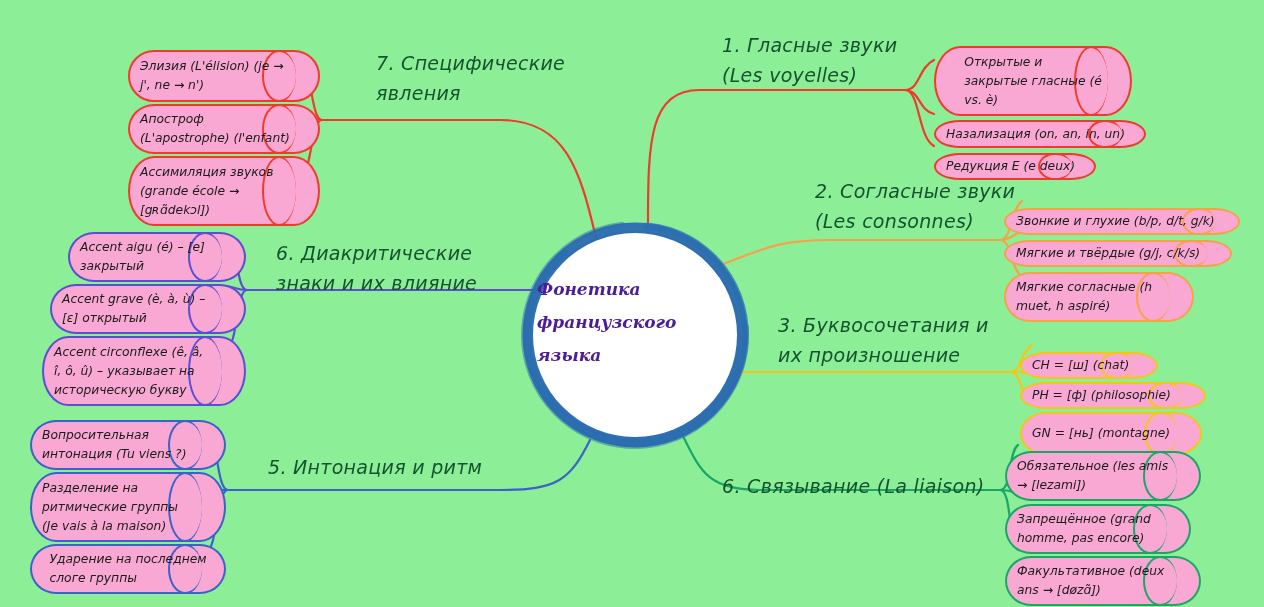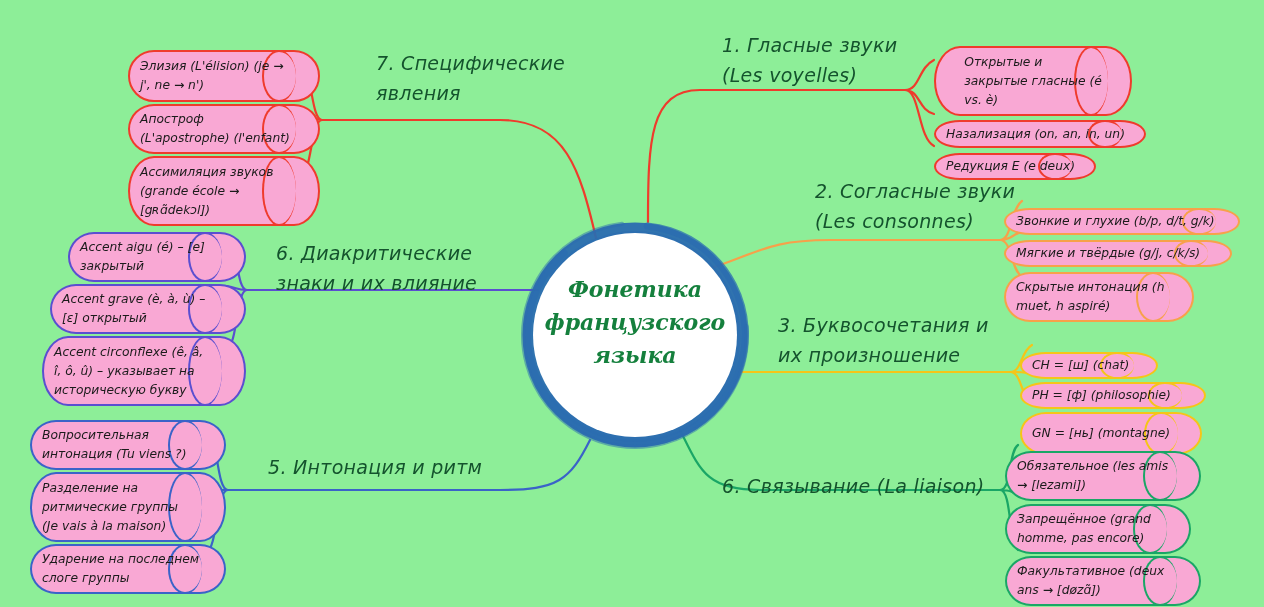--- a/index.html
+++ b/index.html
@@ -19,23 +19,23 @@
   .center-node{
     position:absolute;left:515px;top:215px;width:240px;height:240px;
   }
   .center-ring{position:absolute;inset:0;}
   .center-disc{
     position:absolute;left:18px;top:18px;width:204px;height:204px;
     background:#ffffff;border-radius:50%;
   }
   .center-label{
     position:absolute;left:22px;top:58px;width:196px;
-    text-align:center;color:#15803d;
+    color:#4c1d95;
     font-family:"DejaVu Serif","Liberation Serif",serif;
-    font-weight:bold;font-style:italic;font-size:22px;line-height:33px;
+    font-weight:bold;font-style:italic;font-size:17px;line-height:33px;
   }
 
   
   .branch-label{
     position:absolute;
     color:#14532d;
     font-family:"DejaVu Sans","Liberation Sans",sans-serif;
     font-style:italic;
     font-size:19px;line-height:30px;
     letter-spacing:.3px;
@@ -162,21 +162,21 @@
   <div class="leaf c-orange right-cap" style="left:1004px;top:188px;width:236px;height:27px;">
     <span class="cap"></span>
     <span class="txt">Звонкие и глухие (b/p, d/t, g/k)</span>
   </div>
   <div class="leaf c-orange right-cap" style="left:1004px;top:220px;width:228px;height:27px;">
     <span class="cap"></span>
     <span class="txt">Мягкие и твёрдые (g/j, c/k/s)</span>
   </div>
   <div class="leaf c-orange right-cap" style="left:1004px;top:252px;width:190px;height:50px;">
     <span class="cap"></span>
-    <span class="txt">Скрытые интонация (h
+    <span class="txt">Мягкие согласные (h
 muet, h aspiré)</span>
   </div>
 
   <div class="leaf c-yellow right-cap" style="left:1020px;top:332px;width:138px;height:27px;">
     <span class="cap"></span>
     <span class="txt">CH = [ш] (chat)</span>
   </div>
   <div class="leaf c-yellow right-cap" style="left:1020px;top:362px;width:186px;height:27px;">
     <span class="cap"></span>
     <span class="txt">PH = [ф] (philosophie)</span>
@@ -206,21 +206,21 @@
     <span class="cap"></span>
     <span class="txt">Вопросительная
 интонация (Tu viens ?)</span>
   </div>
   <div class="leaf c-blue right-cap" style="left:30px;top:452px;width:196px;height:70px;">
     <span class="cap"></span>
     <span class="txt">Разделение на
 ритмические группы
 (Je vais à la maison)</span>
   </div>
-  <div class="leaf c-blue right-cap" style="left:30px;top:524px;width:196px;height:50px;">
+  <div class="leaf c-blue right-cap" style="left:30px;top:524px;width:196px;height:50px;justify-content:center;">
     <span class="cap"></span>
     <span class="txt">Ударение на последнем
 слоге группы</span>
   </div>
 
   <div class="leaf c-indigo right-cap" style="left:68px;top:212px;width:178px;height:50px;">
     <span class="cap"></span>
     <span class="txt">Accent aigu (é) – [e]
 закрытый</span>
   </div>

